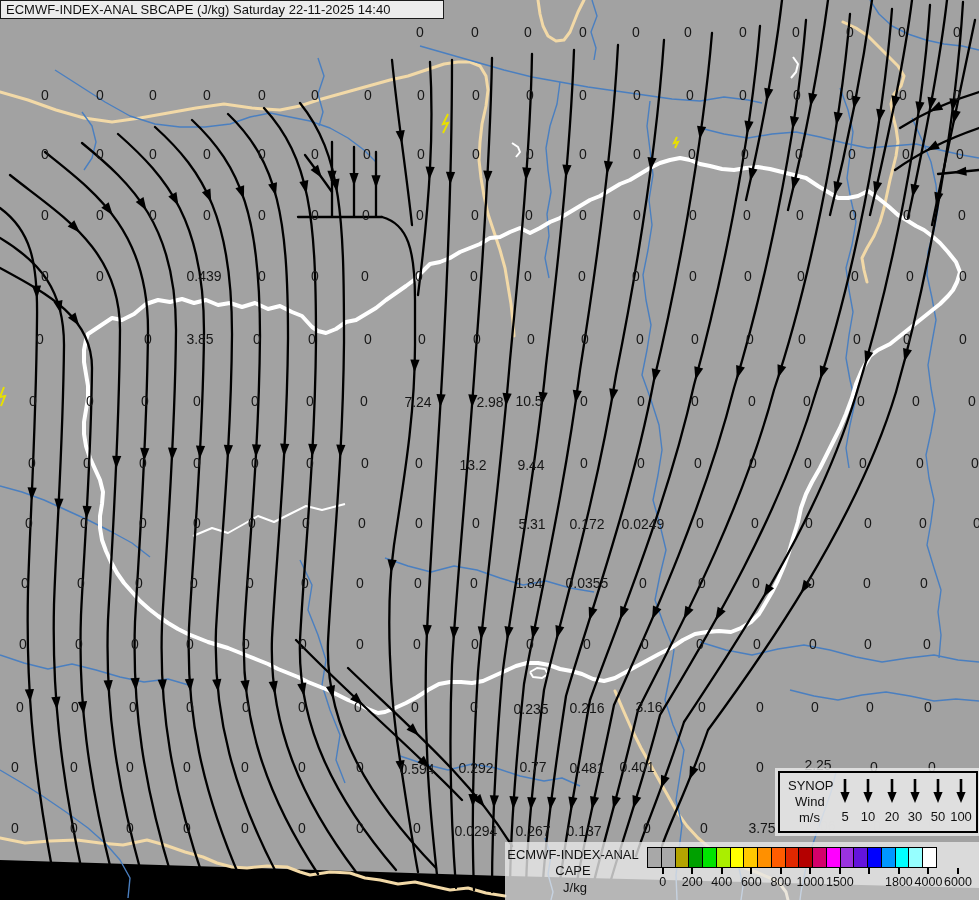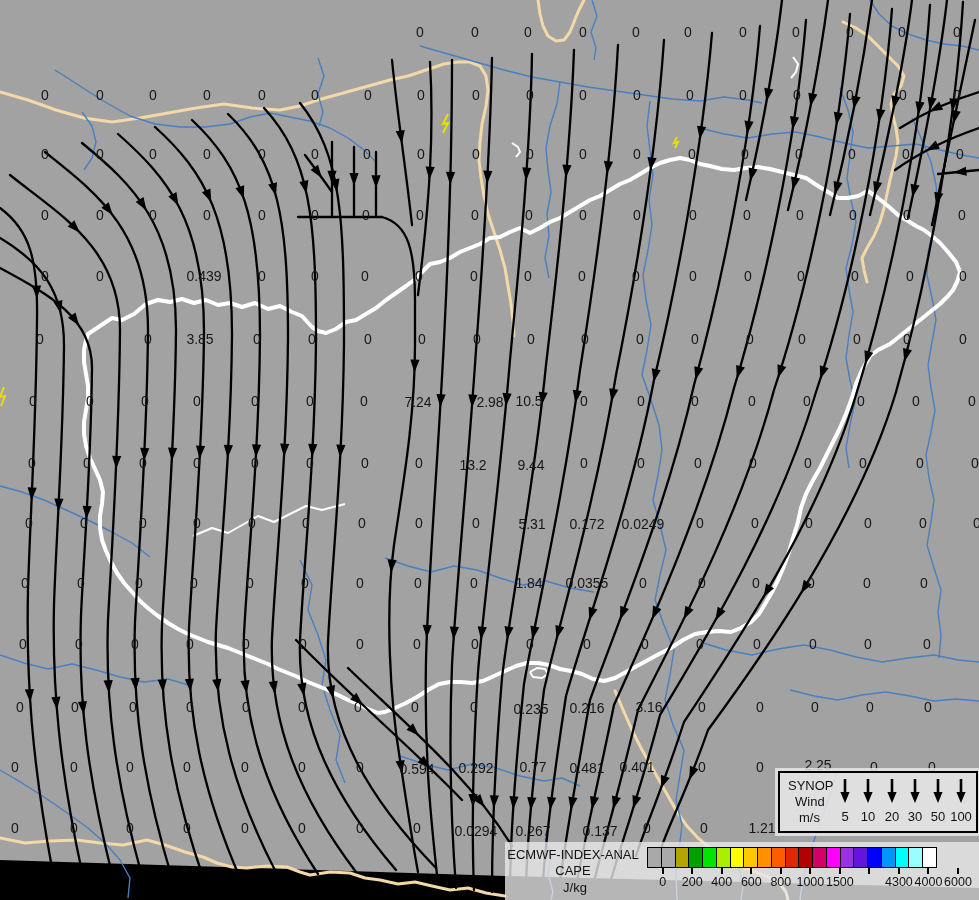--- a/index.html
+++ b/index.html
@@ -472,29 +472,32 @@
       <span class="stn" style="left: 587px; top: 583px; text-align: center;">0.0355</span>
       <span class="stn" style="left: 531px; top: 709px;">0.235</span>
       <span class="stn" style="left: 587px; top: 708px;">0.216</span>
       <span class="stn" style="left: 649px; top: 707px;">3.16</span>
       <span class="stn" style="left: 417px; top: 769px;">0.594</span>
       <span class="stn" style="left: 476px; top: 768px;">0.292</span>
       <span class="stn" style="left: 533px; top: 767px;">0.77</span>
       <span class="stn" style="left: 587px; top: 768px;">0.481</span>
       <span class="stn" style="left: 637px; top: 767px;">0.401</span>
       <span class="stn" style="left: 818px; top: 765px;">2.25</span>
-      <span class="stn" style="left: 762px; top: 828px;">1.21</span>
+      <span class="stn" style="left: 762px; top: 828px;">3.75</span>
       <span class="stn" style="left: 476px; top: 831px;">0.0294</span>
       <span class="stn" style="left: 533px; top: 831px;">0.267</span>
-      <span class="stn" style="left: 600px; top: 831px;">0.137</span>
+      <span class="stn" style="left: 584px; top: 831px;">0.137</span>
       <span class="stn dim" style="left: 818px; top: 826px;">0.506</span>
       <span class="stn dim" style="left: 877px; top: 826px;">0</span>
       <span class="stn dim" style="left: 932px; top: 822px;">0</span>
     </div>
 
+  <div class="title-bar" style="top: 0px; width: 444px;">
+    <span>ECMWF-INDEX-ANAL SBCAPE (J/kg) Saturday 22-11-2025 14:40</span>
+  </div>
 
   <div id="wind-legend">
     <span class="wl-txt" style="left:8px;top:5px;">SYNOP</span>
     <span class="wl-txt" style="left:15px;top:21px;">Wind</span>
     <span class="wl-txt" style="left:19px;top:37px;">m/s</span>
     <svg id="wind-arrows" width="196" height="58">
         <g>
           <line x1="65" y1="6" x2="65" y2="24" stroke="#000" stroke-width="2.6"></line>
           <polygon points="65,30 60.4,19 69.6,19" fill="#000"></polygon>
         </g>
@@ -567,21 +570,21 @@
         <div class="cape-tick-label" style="left: 246.32px;">600</div>
         <div class="cape-tick" style="left: 274.84px;"></div>
         <div class="cape-tick-label" style="left: 275.84px;">800</div>
         <div class="cape-tick" style="left: 304.36px;"></div>
         <div class="cape-tick-label" style="left: 305.36px;">1000</div>
         <div class="cape-tick" style="left: 333.88px;"></div>
         <div class="cape-tick-label" style="left: 334.88px;">1500</div>
         <div class="cape-tick" style="left: 363.4px;"></div>
         <div class="cape-tick-label" style="left: 364.4px; margin-top: 29px;">2000</div>
         <div class="cape-tick" style="left: 392.92px;"></div>
-        <div class="cape-tick-label" style="left: 393.92px;">4300</div>
+        <div class="cape-tick-label" style="left: 393.92px;">1800</div>
         <div class="cape-tick" style="left: 422.44px;"></div>
         <div class="cape-tick-label" style="left: 423.44px;">4000</div>
         <div class="cape-tick" style="left: 451.96px;"></div>
         <div class="cape-tick-label" style="left: 452.96px;">6000</div>
       </div>
   </div>
 
 </div>
 
 </body></html>

